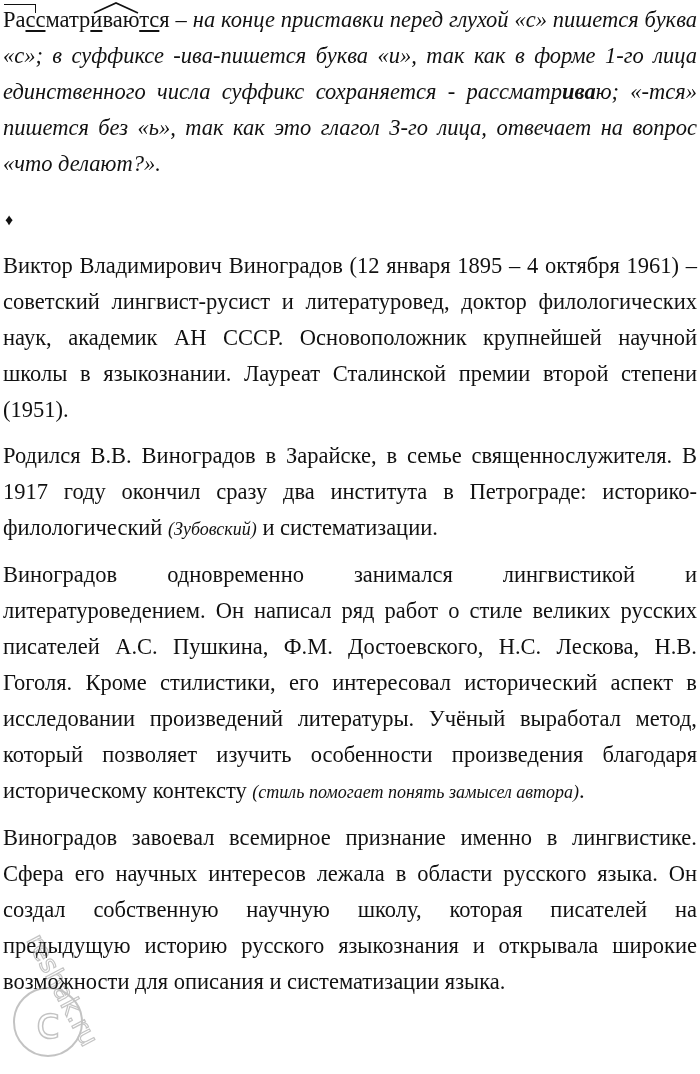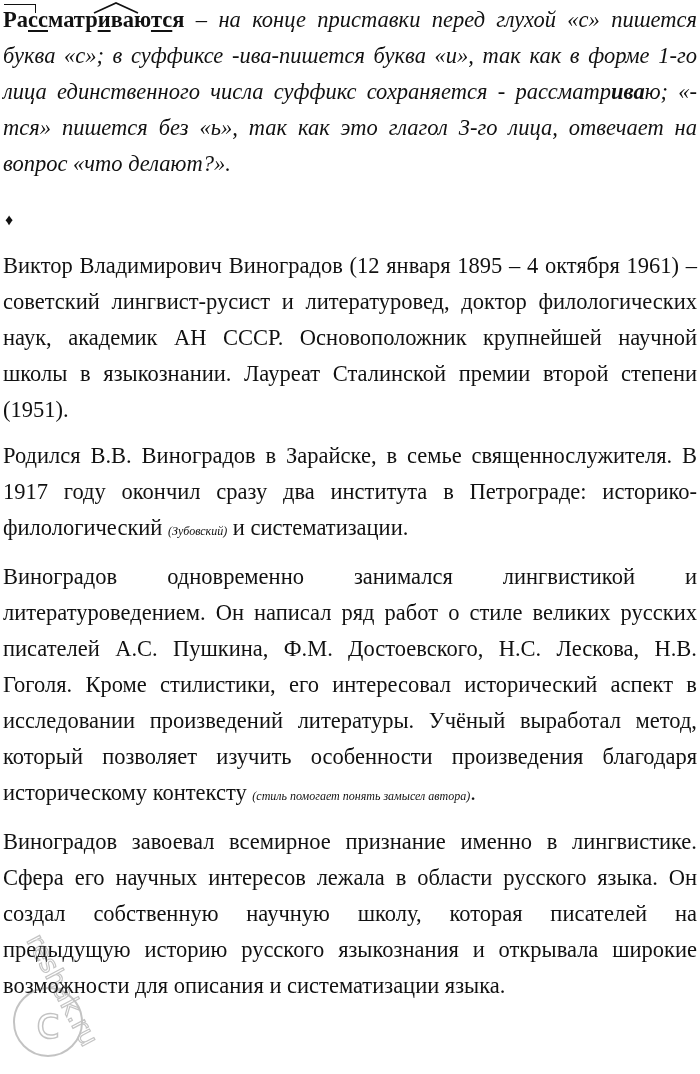--- a/index.html
+++ b/index.html
@@ -47,27 +47,26 @@
     width: 58px;
     font-style: normal;
     font-size: 16px;
     padding-left: 2px;
   }
   .body-para {
     margin-bottom: 10px;
   }
   .note {
     font-style: italic;
-    font-size: 12px;
+    font-size: 18px;
   }
   .word-morph {
     position: relative;
     display: inline-block;
     font-style: normal;
-    font-weight: bold;
   }
   .u {
     text-decoration: underline;
     text-decoration-thickness: 2px;
     text-underline-offset: 3px;
   }
   .prefix-mark {
     position: absolute;
     left: 1px;
     top: 2px;

